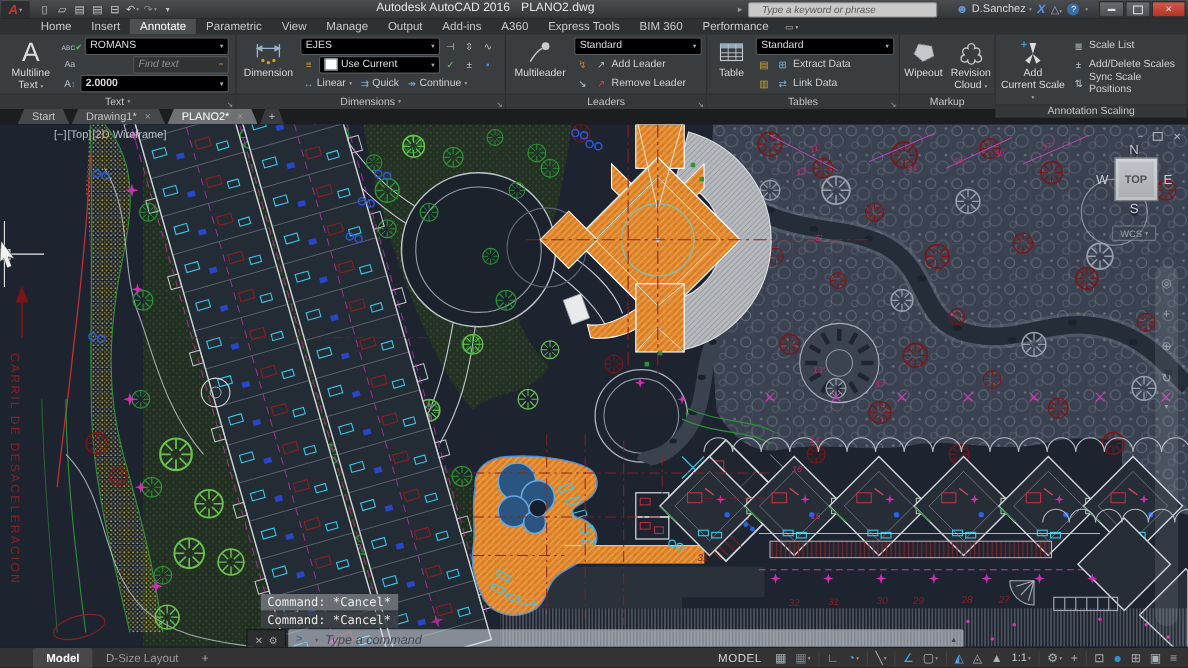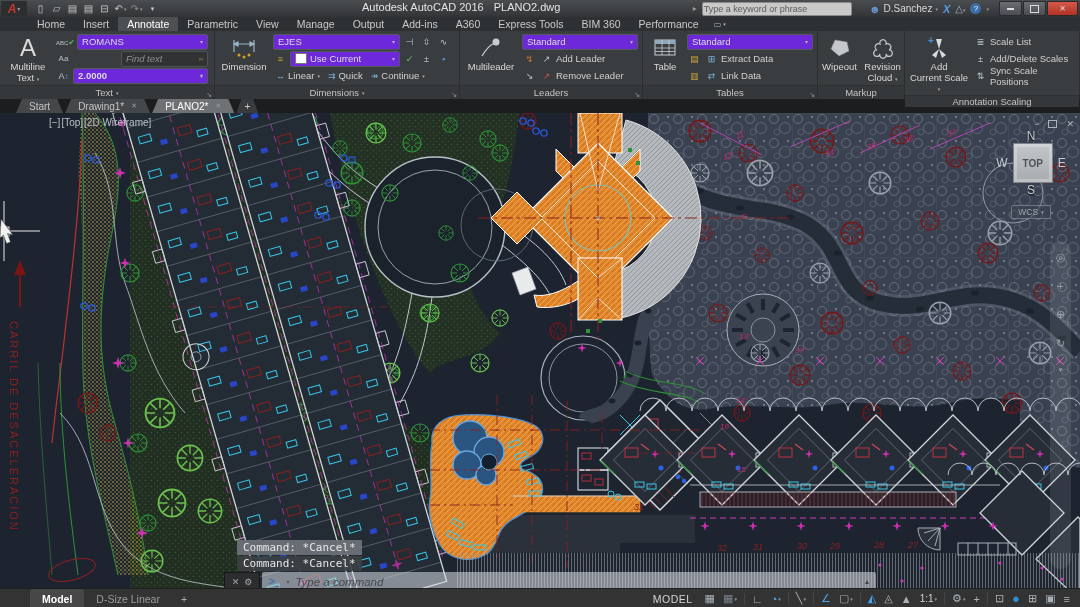--- a/index.html
+++ b/index.html
@@ -6,25 +6,25 @@
   #app{position:relative;width:1080px;height:607px;overflow:hidden;font-family:"Liberation Sans",sans-serif;
        -webkit-user-select:none;user-select:none;}
   
   #titlebar{position:relative;height:17px;background:linear-gradient(#4a4d50,#323437);display:flex;align-items:center;color:#e0e0e0;}
   .logo{width:26px;height:15px;display:flex;align-items:center;justify-content:center;background:#2c2e30;margin-left:1px;}
   .logo b{color:#c8372d;font-style:italic;font-size:12px;line-height:12px;}
   .logo i{color:#999;font-size:6px;font-style:normal;margin-left:1px;}
   .qat{display:flex;align-items:center;margin-left:6px;gap:1px;}
   .qi{min-width:15px;height:13px;display:flex;align-items:center;justify-content:center;color:#c6c6c6;font-size:10px;}
   .qi .dd{font-size:5px;color:#9a9a9a;margin-left:1px;}
-  .tb-title{position:absolute;left:362px;top:1px;display:flex;gap:10px;font-size:11px;color:#e4e4e4;}
+  .tb-title{position:absolute;left:342px;top:1px;display:flex;gap:10px;font-size:11px;color:#e4e4e4;}
   .tb-right{margin-left:auto;display:flex;align-items:center;gap:5px;height:100%;}
   .srch-arrow{color:#9a9a9a;font-size:8px;}
   #search-box{width:146px;height:12px;background:#c9c9c9;border:1px solid #8a8a8a;border-radius:2px;
-      font-size:9px;color:#5a5a5a;display:flex;align-items:center;padding:0 1px;}
+      font-size:9px;font-style:italic;color:#5a5a5a;display:flex;align-items:center;padding:0 12px;}
   .tb-ico{color:#c8c8c8;font-size:10px;display:flex;align-items:center;}
   .user{font-size:10px;color:#d8d8d8;display:flex;align-items:center;gap:3px;}
   .user .head{color:#6b93cf;font-size:11px;}
   .dd6{font-size:5px;color:#9a9a9a;}
   .xchg{color:#5a9ae0;font-weight:bold;font-style:italic;font-size:11px;}
   .a360{color:#9ab4cc;font-size:10px;}
   .help{width:11px;height:11px;border-radius:50%;background:#3a6ea5;color:#fff;font-size:8px;display:flex;align-items:center;justify-content:center;}
   .winbtns{display:flex;margin-left:4px;margin-right:2px;}
   .wb{width:21px;height:13px;border:1px solid #2a2a2a;background:linear-gradient(#6a6e72,#4a4e52);
       display:flex;align-items:center;justify-content:center;color:#ddd;font-size:8px;margin-left:1px;border-radius:0 0 2px 2px;}
@@ -42,21 +42,21 @@
   .panel-body{flex:1;display:flex;align-items:stretch;padding:2px 3px 0 3px;gap:3px;}
   .panel-foot{height:13px;background:#35383a;display:flex;align-items:center;justify-content:center;
       font-size:9.5px;color:#c4c4c4;position:relative;border-top:1px solid #2e3032;}
   .panel-foot .fd{font-size:5px;margin-left:3px;color:#aaa;}
   .launcher{position:absolute;right:2px;bottom:0;font-size:7px;color:#9a9a9a;}
   .bigbtn{display:flex;flex-direction:column;align-items:center;justify-content:flex-start;color:#d8d8d8;
       font-size:9.5px;line-height:10.5px;text-align:center;padding-top:1px;}
   .bb-ico{height:28px;display:flex;align-items:center;justify-content:center;}
   .col{display:flex;flex-direction:column;justify-content:flex-start;gap:2px;padding-top:1px;}
   .row{display:flex;align-items:center;gap:2px;height:15px;}
-  .combo{height:14px;background:#6d28d9;border:1px solid #56595c;border-radius:2px;color:#dcdcdc;
+  .combo{height:14px;background:#000000;border:1px solid #56595c;border-radius:2px;color:#dcdcdc;
       font-size:9.5px;display:flex;align-items:center;padding:0 4px;}
   .combo .dd{margin-left:auto;font-size:6px;color:#b0b0b0;padding-left:4px;}
   .find{background:#303234;border:1px solid #515456;color:#8f8f8f;font-style:italic;}
   .si{min-width:15px;text-align:center;font-size:9px;color:#b8c4cc;}
   .rbtn{display:flex;align-items:center;gap:3px;color:#d0d0d0;font-size:9.5px;padding:0 3px;}
   .rbtn .ic{color:#7ab0d8;font-size:9px;}
   .rbtn .dd{font-size:5px;color:#aaa;}
   .swatch{width:10px;height:9px;background:#fff;border:1px solid #777;margin-right:3px;}
   .lbl{font-size:9.5px;color:#d0d0d0;}
   
@@ -1045,21 +1045,21 @@
         <span class="cmd-dd">▾</span>
         <span class="cmd-ghost">Type a command</span>
         <span class="cmd-up">▴</span>
       </div>
     </div>
   </div>
 
   <div id="statusbar">
     <div class="lay-tabs">
       <span class="ltab active">Model</span>
-      <span class="ltab">D-Size Linear</span>
+      <span class="ltab">D-Size Layout</span>
       <span class="lplus">+</span>
     </div>
     <div class="sb-right">
       <span class="sb-model">MODEL</span>
       <span id="sb-icons" style="display:flex;align-items:center;">
           <span class="sbi">▦</span>
           <span class="sbi dim">▦<span class="dd">▾</span></span>
           <span class="sbi sep">∟</span>
           <span class="sbi on">◔<span class="dd">▾</span></span>
           <span class="sbi sep">╲<span class="dd">▾</span></span>

